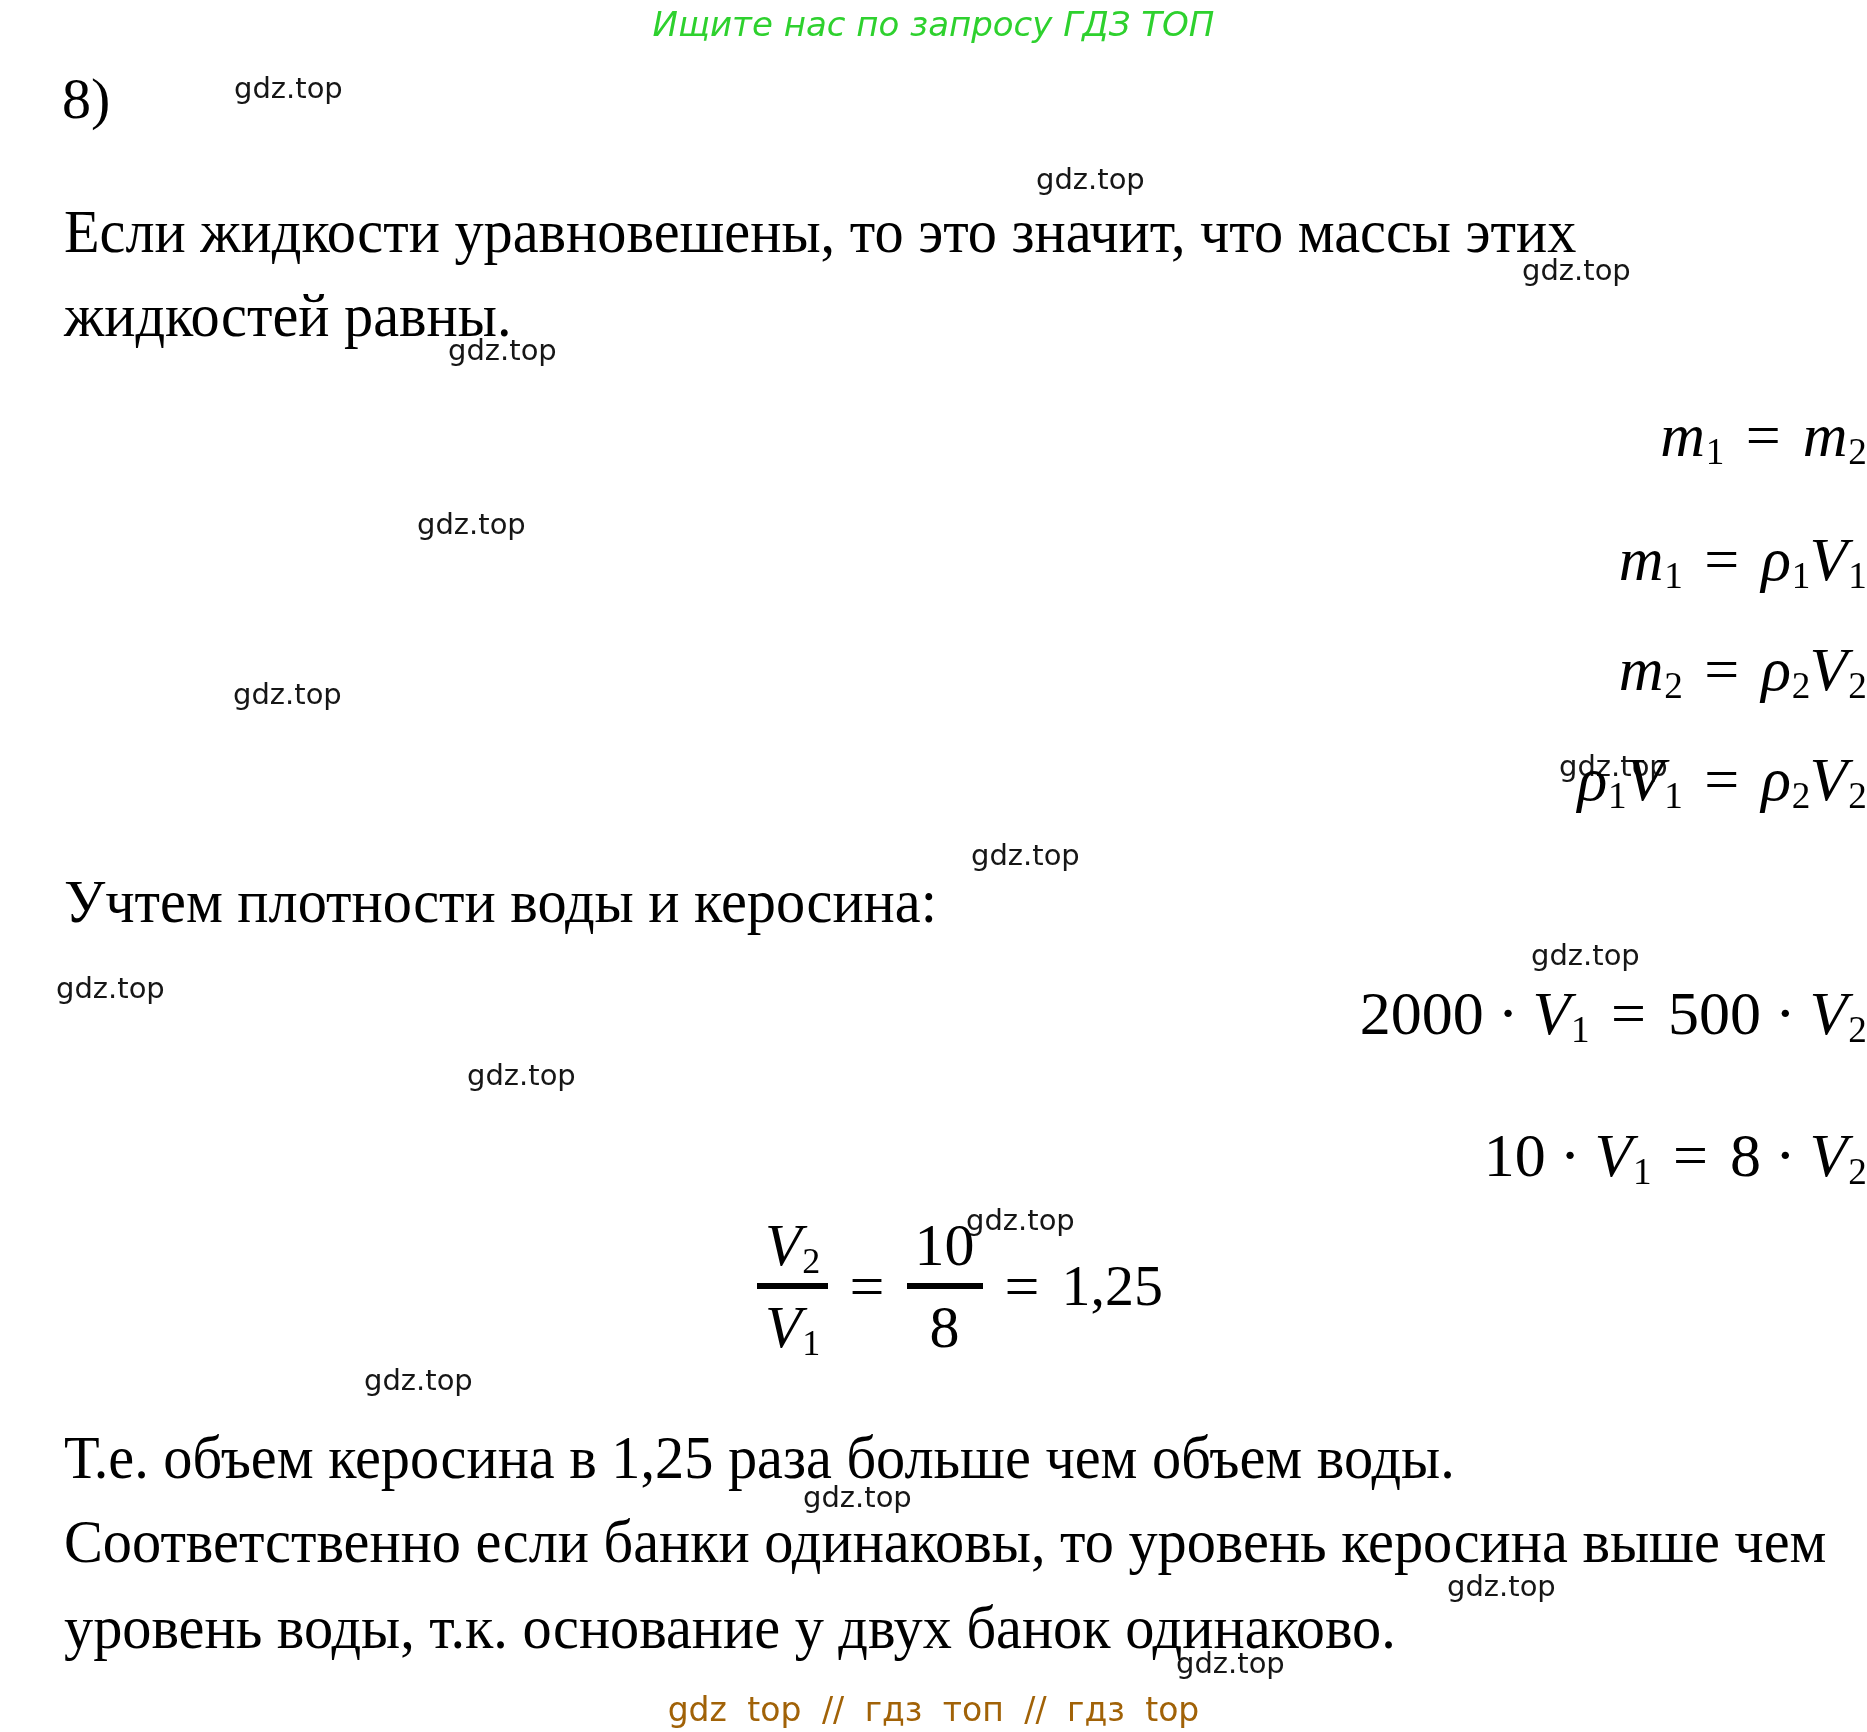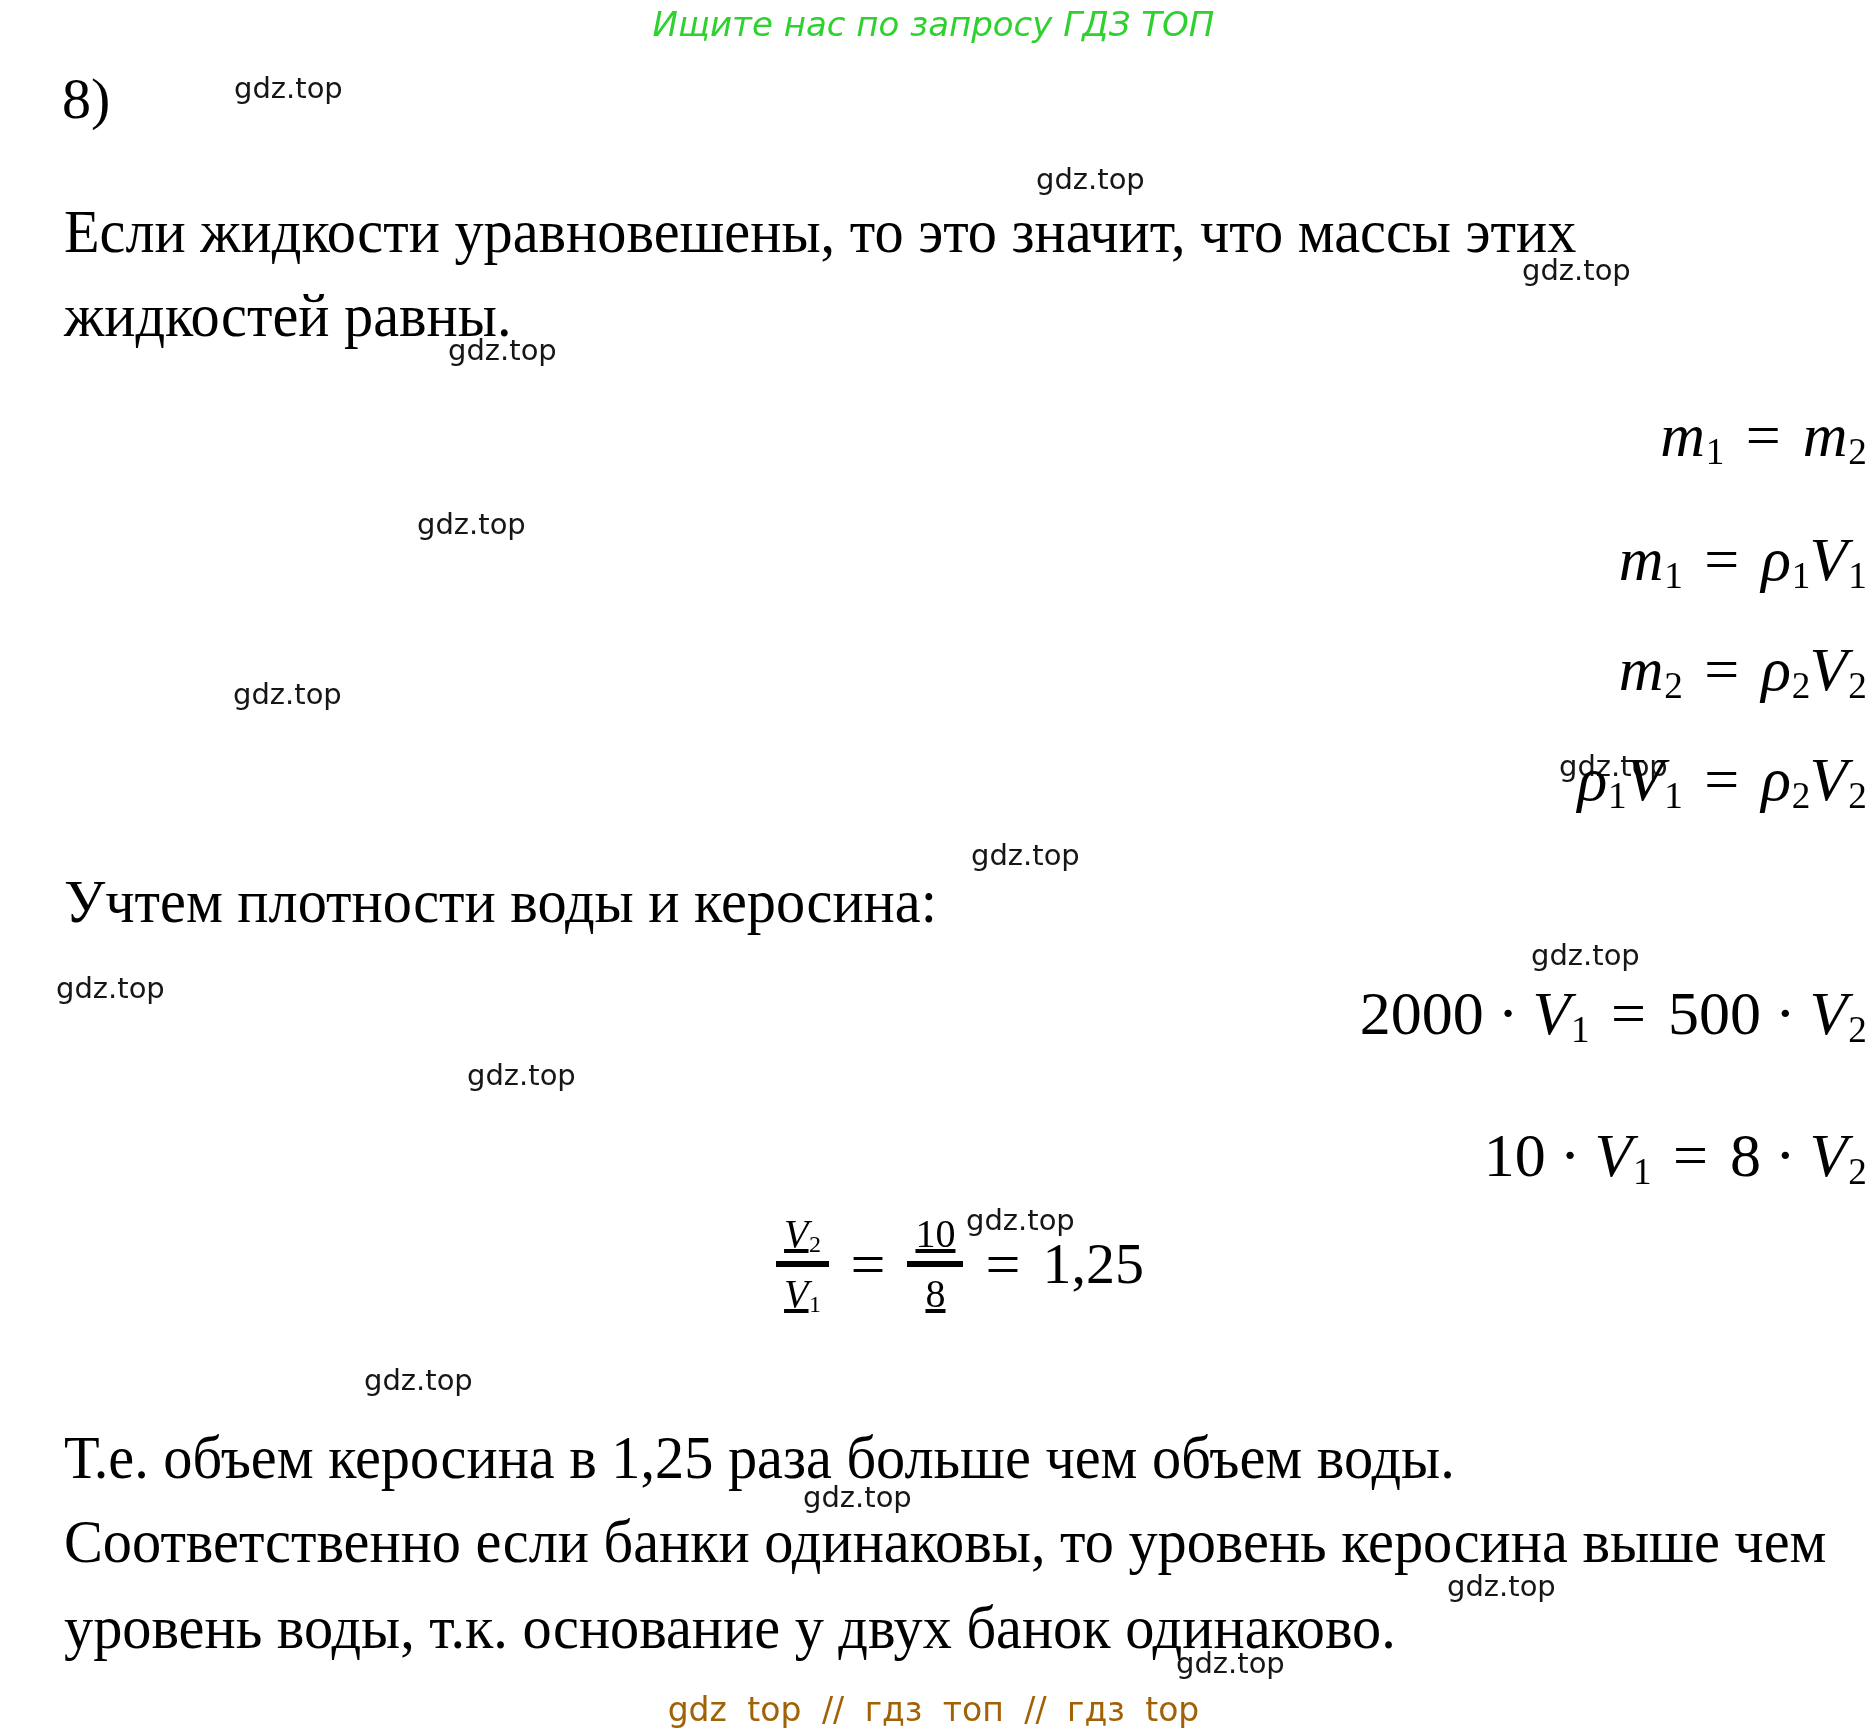--- a/index.html
+++ b/index.html
@@ -60,21 +60,21 @@
   .ms {
     font-size:0.60em; font-style:normal; line-height:0;
     position:relative; top:0.22em; left:0.02em;
   }
   
   .frac-row {
     display:flex; align-items:center; justify-content:center;
   }
   .frac { display:inline-flex; flex-direction:column; align-items:center; }
   .frac .fn, .frac .fd {
-    font-size:40px; line-height:1.1; padding:0 8px;text-decoration:underline;
+    font-size:60px; line-height:1.1; padding:0 8px;
   }
   .frac .bar { height:6px; background:#000; align-self:stretch; margin:5px 0; }
   .result { font-size:58px; }
   
   .footer {
     position:absolute; left:0; top:1692px; width:100%;
     text-align:center;
     font-family:"DejaVu Sans", sans-serif;
     font-size:33px; line-height:1.1;
     color:#a16207;

